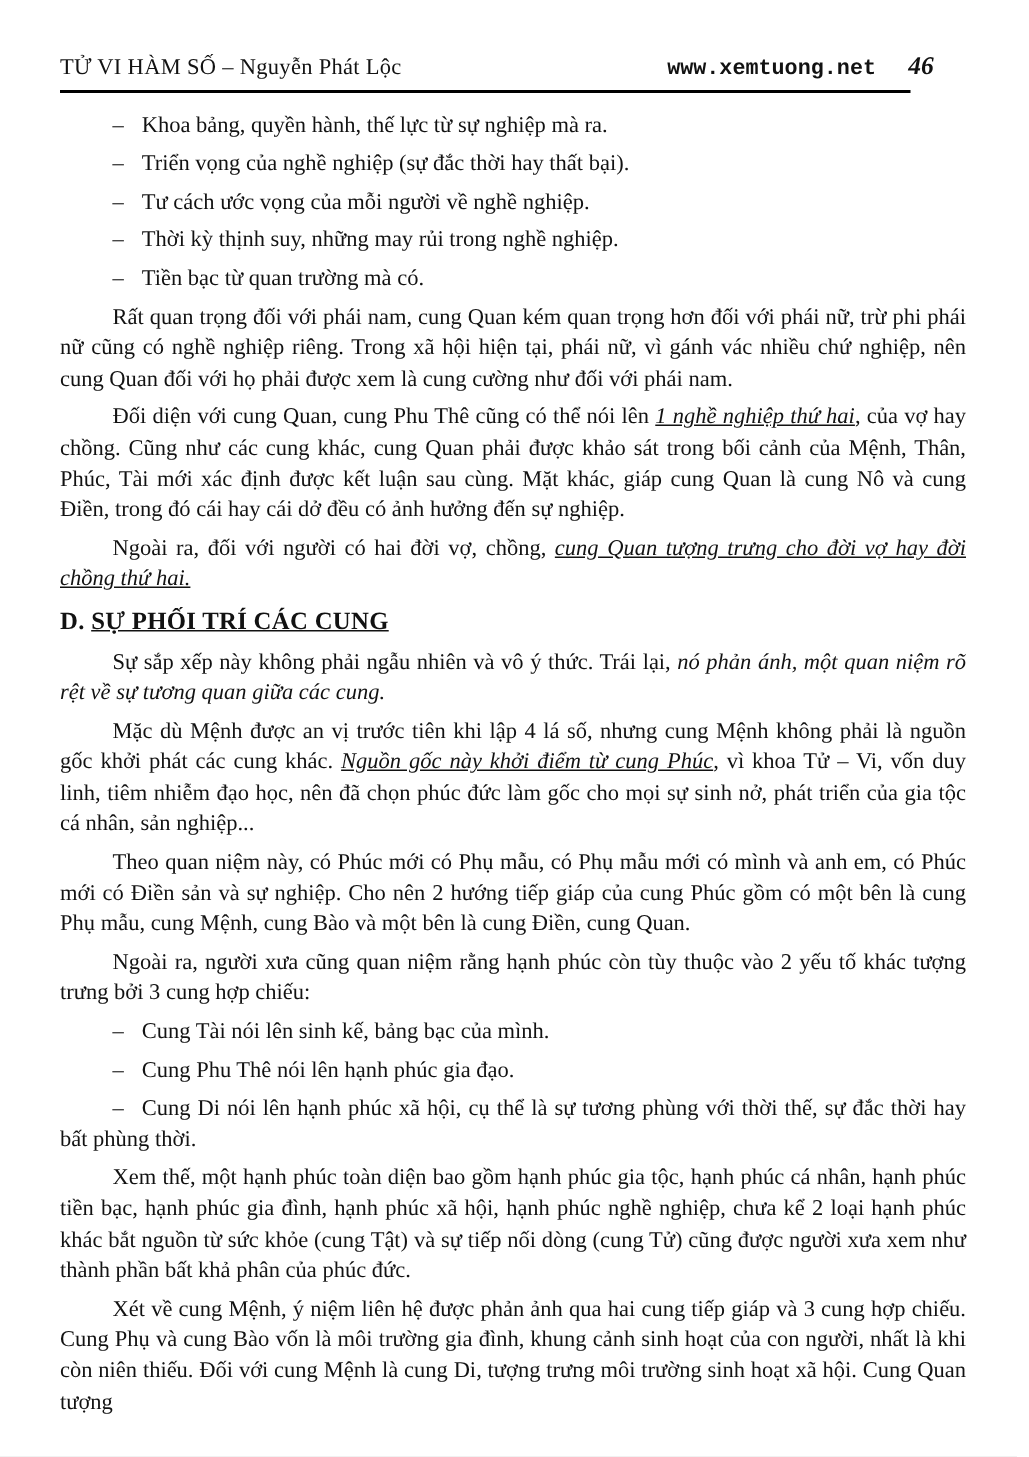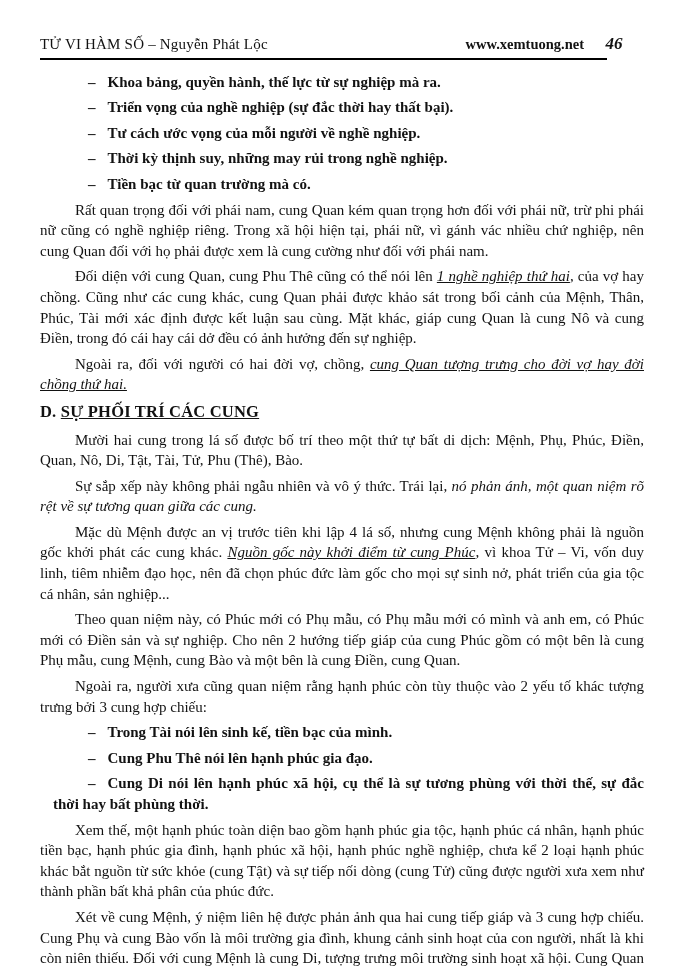--- a/index.html
+++ b/index.html
@@ -22,21 +22,21 @@
     align-items: baseline;
     margin-bottom: 3px;
   }
   .book-title {
     font-size: 15px;
     letter-spacing: 0.2px;
     white-space: nowrap;
   }
   .website-label {
     margin-left: auto;
-    font-family: Liberation Serif, serif;
+    font-family: Liberation Mono, monospace;
     font-weight: bold;
     font-size: 14.5px;
     white-space: nowrap;
   }
   .page-number {
     width: 60px;
     text-align: center;
     font-weight: bold;
     font-style: italic;
     font-size: 17px;
@@ -47,24 +47,23 @@
     height: 2px;
     background: #000;
     margin: 2px 0 12px 0;
   }
   .para {
     margin: 0 0 5px 0;
     text-indent: 35px;
     text-align: justify;
   }
   .bullet {
-    margin: 0 0 5px 13px;
+    margin: 0 0 5px 0;
     text-indent: 35px;
     text-align: justify;
-    font-weight: bold;
   }
   .dash { margin-right: 12px; }
   .iu { font-style: italic; text-decoration: underline; }
   .i  { font-style: italic; }
   .u  { text-decoration: underline; margin-top: 11px; }
   h2.section-heading {
     margin: 7px 0 7px 0;
     font-size: 16.5px;
     font-weight: bold;
     text-indent: 0;
@@ -92,31 +91,30 @@
     <div class="bullet"><span class="dash">–</span><span>Tiền bạc từ quan trường mà có.</span></div>
 
     <p class="para">Rất quan trọng đối với phái nam, cung Quan kém quan trọng hơn đối với phái nữ, trừ phi phái nữ cũng có nghề nghiệp riêng. Trong xã hội hiện tại, phái nữ, vì gánh vác nhiều chứ nghiệp, nên cung Quan đối với họ phải được xem là cung cường như đối với phái nam.</p>
 
     <p class="para"><span>Đối diện với cung Quan, cung Phu Thê cũng có thể nói lên </span><span class="iu">1 nghề nghiệp thứ hai</span><span>, của vợ hay chồng. Cũng như các cung khác, cung Quan phải được khảo sát trong bối cảnh của Mệnh, Thân, Phúc, Tài mới xác định được kết luận sau cùng. Mặt khác, giáp cung Quan là cung Nô và cung Điền, trong đó cái hay cái dở đều có ảnh hưởng đến sự nghiệp.</span></p>
 
     <p class="para"><span>Ngoài ra, đối với người có hai đời vợ, chồng, </span><span class="iu">cung Quan tượng trưng cho đời vợ hay đời chồng thứ hai.</span></p>
 
     <h2 class="section-heading"><span>D.</span> <span class="u">SỰ PHỐI TRÍ CÁC CUNG</span></h2>
 
-    <p class="para">Mười hai cung trong lá số được bố trí theo một thứ tự bất di dịch: Mệnh, Phụ, Phúc, Điền, Quan, Nô, Di, Tật, Tài, Tử, Phu (Thê), Bào.</p>
 
     <p class="para"><span>Sự sắp xếp này không phải ngẫu nhiên và vô ý thức. Trái lại, </span><span class="i">nó phản ánh, một quan niệm rõ rệt về sự tương quan giữa các cung.</span></p>
 
     <p class="para"><span>Mặc dù Mệnh được an vị trước tiên khi lập 4 lá số, nhưng cung Mệnh không phải là nguồn gốc khởi phát các cung khác. </span><span class="iu">Nguồn gốc này khởi điểm từ cung Phúc</span><span>, vì khoa Tử – Vi, vốn duy linh, tiêm nhiễm đạo học, nên đã chọn phúc đức làm gốc cho mọi sự sinh nở, phát triển của gia tộc cá nhân, sản nghiệp...</span></p>
 
     <p class="para">Theo quan niệm này, có Phúc mới có Phụ mẫu, có Phụ mẫu mới có mình và anh em, có Phúc mới có Điền sản và sự nghiệp. Cho nên 2 hướng tiếp giáp của cung Phúc gồm có một bên là cung Phụ mẫu, cung Mệnh, cung Bào và một bên là cung Điền, cung Quan.</p>
 
     <p class="para">Ngoài ra, người xưa cũng quan niệm rằng hạnh phúc còn tùy thuộc vào 2 yếu tố khác tượng trưng bởi 3 cung hợp chiếu:</p>
 
-    <div class="bullet"><span class="dash">–</span><span>Trong Tài nói lên sinh kế, tiền bạc của mình.</span></div>
+    <div class="bullet"><span class="dash">–</span><span>Cung Tài nói lên sinh kế, bảng bạc của mình.</span></div>
     <div class="bullet"><span class="dash">–</span><span>Cung Phu Thê nói lên hạnh phúc gia đạo.</span></div>
     <div class="bullet"><span class="dash">–</span><span>Cung Di nói lên hạnh phúc xã hội, cụ thể là sự tương phùng với thời thế, sự đắc thời hay bất phùng thời.</span></div>
 
     <p class="para">Xem thế, một hạnh phúc toàn diện bao gồm hạnh phúc gia tộc, hạnh phúc cá nhân, hạnh phúc tiền bạc, hạnh phúc gia đình, hạnh phúc xã hội, hạnh phúc nghề nghiệp, chưa kể 2 loại hạnh phúc khác bắt nguồn từ sức khỏe (cung Tật) và sự tiếp nối dòng (cung Tử) cũng được người xưa xem như thành phần bất khả phân của phúc đức.</p>
 
     <p class="para">Xét về cung Mệnh, ý niệm liên hệ được phản ảnh qua hai cung tiếp giáp và 3 cung hợp chiếu. Cung Phụ và cung Bào vốn là môi trường gia đình, khung cảnh sinh hoạt của con người, nhất là khi còn niên thiếu. Đối với cung Mệnh là cung Di, tượng trưng môi trường sinh hoạt xã hội. Cung Quan tượng</p>
 
   </div>
 </div>
 

